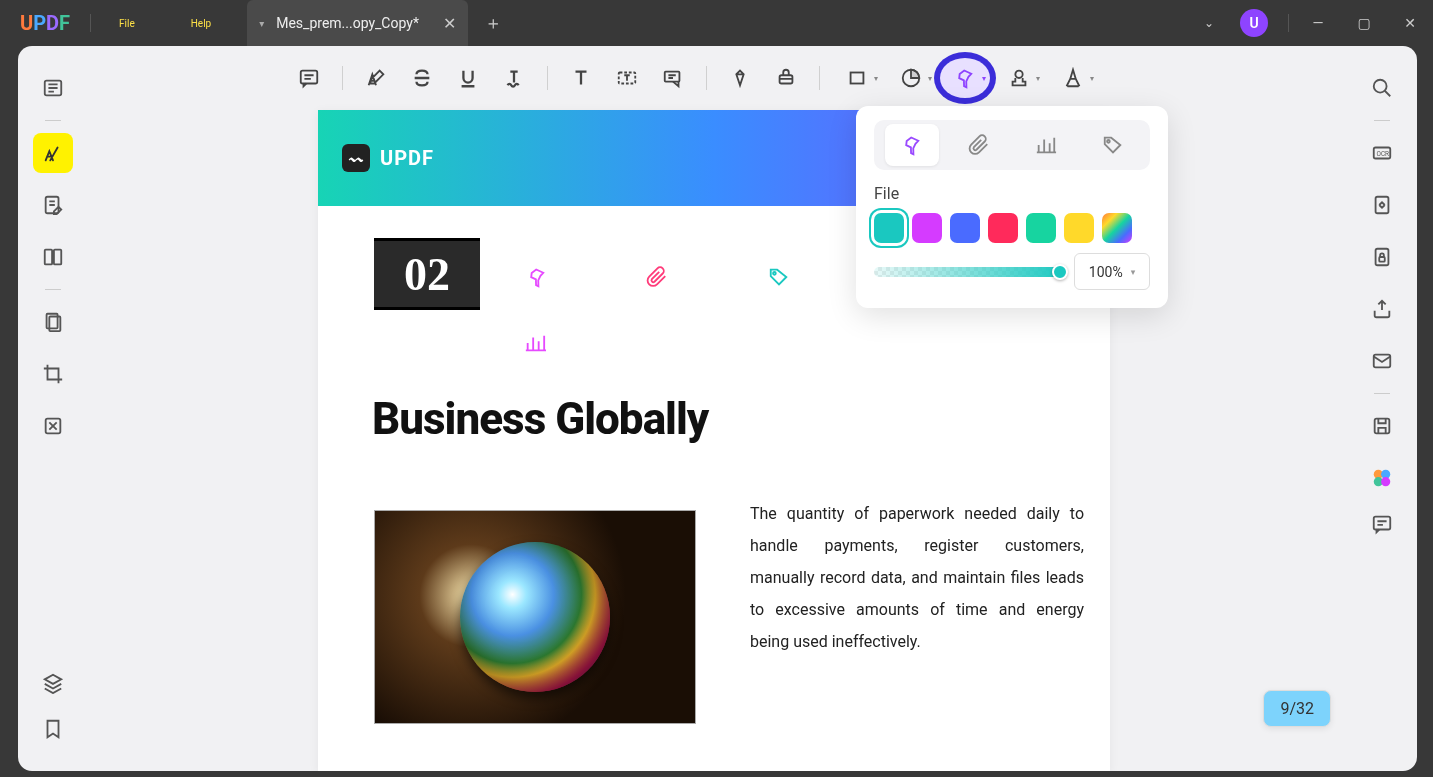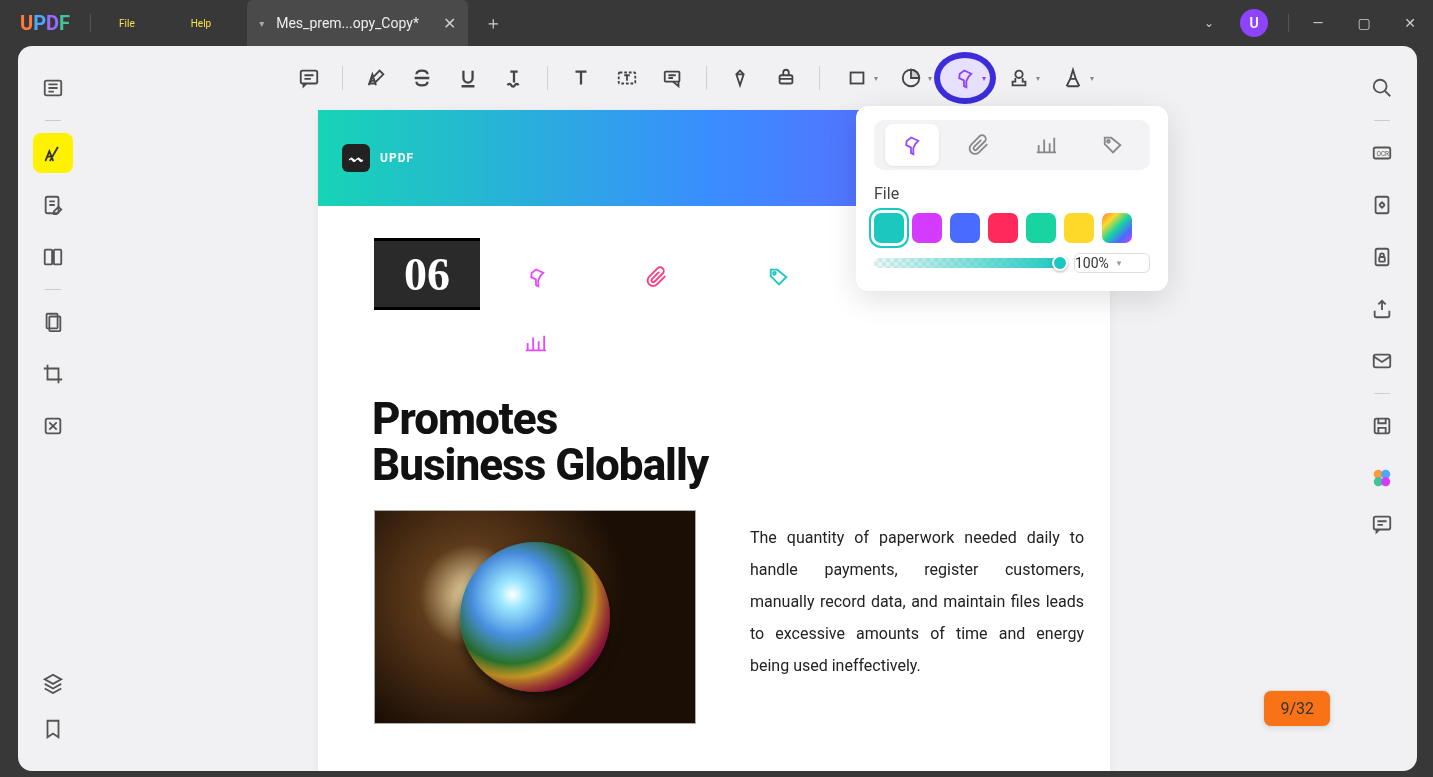--- a/index.html
+++ b/index.html
@@ -37,50 +37,50 @@
 .tool.with-dd { width: 50px; }
 .tool .dd-caret { position: absolute; right: 4px; top: 50%; transform: translateY(-50%); font-size: 8px; color: #888; }
 .tool.active { background: #e8e0ff; }
 .tool.ring { box-shadow: 0 0 0 6px #3b2dd9; border-radius: 50%; background: #e8e0ff; }
 .tool-sep { width: 1px; height: 24px; background: #d0d0d0; margin: 0 8px; }
 
 .canvas { position: absolute; top: 64px; left: 300px; width: 792px; bottom: 0; background: #fff; box-shadow: 0 2px 10px rgba(0,0,0,0.06); }
 .page-banner { height: 96px; background: linear-gradient(90deg, #17d4b5 0%, #3a8dff 50%, #7b4aff 100%); display: flex; align-items: center; padding-left: 24px; }
 .page-banner .bicon { width: 28px; height: 28px; background: #222; border-radius: 6px; display: flex; align-items: center; justify-content: center; margin-right: 10px; }
 .page-banner .bicon span { color: #fff; font-size: 14px; }
-.page-banner .btxt { color: #fff; font-weight: 700; font-size: 12px; letter-spacing: 1px; }
+.page-banner .btxt { color: #fff; font-weight: 700; font-size: 20px; letter-spacing: 1px; }
 .box06 { position: absolute; top: 128px; left: 56px; width: 106px; height: 72px; background: #2a2a2a; color: #fff; display: flex; align-items: center; justify-content: center; font-size: 46px; font-weight: 600; border-top: 3px solid #000; border-bottom: 3px solid #000; font-family: Georgia, serif; }
 .doc-icon { position: absolute; width: 22px; height: 22px; }
 .doc-icon.pin { top: 156px; left: 208px; color: #e64aff; }
 .doc-icon.att { top: 156px; left: 328px; color: #ff3b7a; }
 .doc-icon.tag { top: 156px; left: 450px; color: #1ac8c0; }
 .doc-icon.bar { top: 222px; left: 206px; color: #e64aff; }
 
 .headline { position: absolute; top: 286px; left: 54px; font-size: 44px; font-weight: 800; line-height: 1.05; color: #111; letter-spacing: -1px; }
 .img-ph { position: absolute; top: 400px; left: 56px; width: 322px; height: 214px; background: radial-gradient(circle at 30% 40%, #ffecb3 0%, #5d3a1a 20%, #1a0e05 60%); border: 1px solid #aaa; display:flex; align-items:center; justify-content:center; }
 .globe { width: 150px; height: 150px; border-radius: 50%; background: radial-gradient(circle at 35% 35%, #fff 0%, #9be7ff 10%, #4a90e2 30%, #2e7d32 50%, #fbc02d 60%, #e91e63 75%, #1a237e 100%); box-shadow: inset -12px -12px 30px rgba(0,0,0,0.5), 0 6px 12px rgba(0,0,0,0.6); }
-.body-text { position: absolute; top: 412px; left: 432px; right: 26px; font-size: 16px; line-height: 2.0; text-align: justify; color: #222; }
+.body-text { position: absolute; top: 388px; left: 432px; right: 26px; font-size: 16px; line-height: 2.0; text-align: justify; color: #222; }
 
 .popover { position: absolute; top: 60px; left: 838px; width: 312px; background: #fff; border-radius: 12px; box-shadow: 0 8px 30px rgba(0,0,0,0.12); padding: 14px 18px 18px; z-index: 50; }
 .popover-tabs { height: 50px; background: #f3f3f6; border-radius: 10px; display: flex; align-items: center; justify-content: space-around; padding: 4px; }
 .pop-tab { width: 54px; height: 42px; display: flex; align-items: center; justify-content: center; border-radius: 8px; cursor: pointer; color: #888; }
 .pop-tab.active { background: #fff; color: #9a4aff; box-shadow: 0 1px 3px rgba(0,0,0,0.08); }
 .pop-tab svg { width: 22px; height: 22px; }
 .pop-label { margin-top: 14px; font-size: 16px; color: #444; }
 .swatches { display: flex; gap: 8px; margin-top: 10px; }
 .swatch { width: 30px; height: 30px; border-radius: 7px; cursor: pointer; }
 .swatch.sel { box-shadow: 0 0 0 3px #fff, 0 0 0 5px #1ac8c0; }
 .opacity-row { display: flex; align-items: center; margin-top: 10px; gap: 8px; }
 .slider { flex: 1; height: 10px; border-radius: 5px; background: linear-gradient(90deg, rgba(26,200,192,0.1), #1ac8c0); position: relative; }
 .slider::before { content:''; position:absolute; inset:0; background: repeating-conic-gradient(#ddd 0 25%, #fff 0 50%) 0 0/8px 8px; border-radius:5px; z-index:-1; opacity:0.5; }
 .slider .thumb { position: absolute; right: -2px; top: -3px; width: 16px; height: 16px; border-radius: 50%; background: #1ac8c0; border: 2px solid #fff; box-shadow: 0 1px 3px rgba(0,0,0,0.3); }
-.opacity-val { width: 76px; height: 20px; border: 1px solid #ddd; border-radius: 6px; display: flex; align-items: center; justify-content: flex-start; font-size: 14px; color: #333; cursor: pointer; }
+.opacity-val { width: 76px; height: 37px; border: 1px solid #ddd; border-radius: 6px; display: flex; align-items: center; justify-content: center; font-size: 14px; color: #333; cursor: pointer; }
 .opacity-val .car { margin-left: 8px; font-size: 9px; color: #999; }
 
-.page-ind { position: absolute; right: 86px; bottom: 44px; background: #f97316; border: 1px solid #ddd; border-radius: 8px; padding: 8px 16px; font-size: 16px; color: #333; box-shadow: 0 2px 6px rgba(0,0,0,0.08); }
+.page-ind { position: absolute; right: 86px; bottom: 44px; background: #7dd3fc; border: 1px solid #ddd; border-radius: 8px; padding: 8px 16px; font-size: 16px; color: #333; box-shadow: 0 2px 6px rgba(0,0,0,0.08); }
 </style>
 </head>
 <body>
 
 <div class="titlebar">
   <div class="logo">
       <span class="u">U</span>
       <span class="p">P</span>
       <span class="d">D</span>
       <span class="f">F</span>
@@ -319,36 +319,35 @@
       </div>
   </div>
 
   <div class="canvas">
     <div class="page-banner">
       <div class="bicon">
           <span>〰</span>
         </div>
       <div class="btxt">UPDF</div>
     </div>
-    <div class="box06">06</div>
+    <div class="box06">02</div>
     <svg class="doc-icon pin" viewBox="0 0 24 24" fill="none" stroke="currentColor" stroke-width="2">
         <path d="M14 4l6 6-4 2-4 4-2 6-2-2 2-6-4-4 2-4 6-2z" transform="rotate(-20 12 12)"></path>
       </svg>
     <svg class="doc-icon att" viewBox="0 0 24 24" fill="none" stroke="currentColor" stroke-width="2">
         <path d="M21 11l-9 9a6 6 0 01-8.5-8.5l9-9a4 4 0 015.7 5.7l-9 9a2 2 0 01-2.8-2.8l8-8"></path>
       </svg>
     <svg class="doc-icon tag" viewBox="0 0 24 24" fill="none" stroke="currentColor" stroke-width="2">
         <path d="M20 12l-8 8-9-9V4h7l10 8z"></path>
         <circle cx="7" cy="8" r="1.5"></circle>
       </svg>
     <svg class="doc-icon bar" viewBox="0 0 24 24" fill="none" stroke="currentColor" stroke-width="2">
         <path d="M4 20V12M10 20V6M16 20V10M22 20V4M2 20h22"></path>
       </svg>
     <div class="headline">
-      <div>Promotes</div>
       <div>Business Globally</div>
     </div>
     <div class="img-ph">
         <div class="globe"></div>
       </div>
     <div class="body-text">The quantity of paperwork needed daily to handle payments, register customers, manually record data, and maintain files leads to excessive amounts of time and energy being used ineffec­tively.</div>
   </div>
 
   <div class="popover">
     <div class="popover-tabs">

